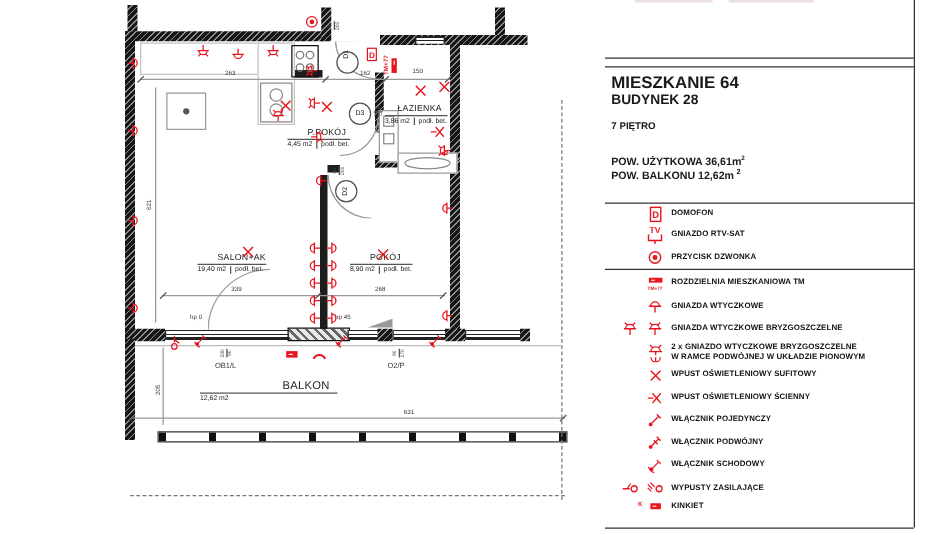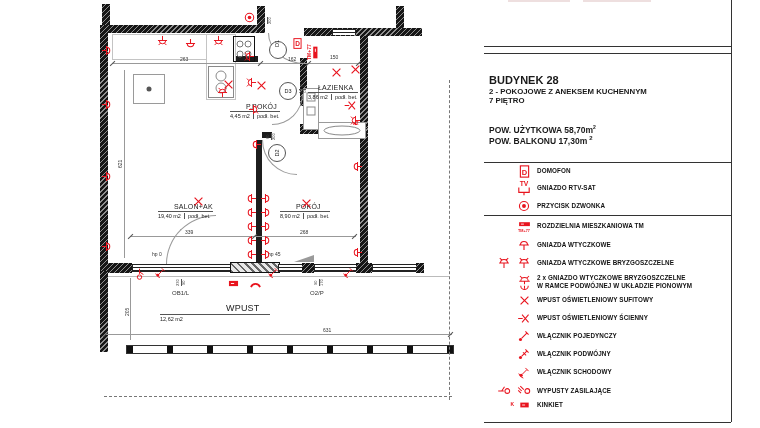--- a/index.html
+++ b/index.html
@@ -242,21 +242,21 @@
     <div class="rlabel" style="left:308px;top:84px;">
       <div class="rname" style="padding-left:10px;">ŁAZIENKA</div>
       <div class="rline"></div>
       <div class="rarea">
           <span>3,86 m2</span>
           <span class="sep"></span>
           <span>podł. bet.</span>
         </div>
     </div>
     <div class="rlabel" style="left:160px;top:303px;">
-      <div class="rname" style="padding-left:66px;font-size:9px;">WPUST</div>
+      <div class="rname" style="padding-left:66px;font-size:9px;">BALKON</div>
       <div class="rline" style="width:110px;"></div>
       <div class="rarea">
           <span>12,62 m2</span>
         </div>
     </div>
 
     <div class="dcirc" style="left:269px;top:41px;">
         <span class="rot" style="transform:rotate(-90deg);">D1</span>
       </div>
     <div class="frac rot" style="left:262px;top:24px;"><span>90</span><span class="den">200</span></div>
@@ -403,25 +403,25 @@
 
   <div class="abs" style="left:508px;top:0;width:62px;height:2px;background:#eedfdf;"></div>
   <div class="abs" style="left:583px;top:0;width:68px;height:2px;background:#eedfdf;"></div>
   <div class="hline" style="top:46px;"></div>
   <div class="hline" style="top:53px;"></div>
   <div class="hline" style="top:162px;"></div>
   <div class="hline" style="top:215px;"></div>
   <div class="hline" style="top:422px;"></div>
   <div class="vline"></div>
 
+  <div class="t1" style="top:58px;font-size:13.5px;">MIESZKANIE 64</div>
   <div class="t1" style="top:74px;font-size:11px;">BUDYNEK 28</div>
-  <div class="t1" style="top:87px;font-size:7.8px;">2 - POKOJOWE Z ANEKSEM KUCHENNYM</div>
   <div class="t1" style="top:96px;font-size:7.8px;">7 PIĘTRO</div>
-  <div class="t1" style="top:124px;font-size:8.5px;"><span>POW. UŻYTKOWA 58,70m</span><sup>2</sup></div>
-  <div class="t1" style="top:135px;font-size:8.5px;"><span>POW. BALKONU 17,30m</span><sup style="margin-left:2px;font-size:70%;">2</sup></div>
+  <div class="t1" style="top:124px;font-size:8.5px;"><span>POW. UŻYTKOWA 36,61m</span><sup>2</sup></div>
+  <div class="t1" style="top:135px;font-size:8.5px;"><span>POW. BALKONU 12,62m</span><sup style="margin-left:2px;font-size:70%;">2</sup></div>
 
   <div class="lrow" style="top:163px;">
     <span class="lic2"></span>
       <span class="lic">
         <svg class="g" width="15" height="15" viewBox="0 0 20 20">
           <use href="#i-domofon"></use>
         </svg>
       </span>
     <span class="ltext">DOMOFON</span>
   </div>

